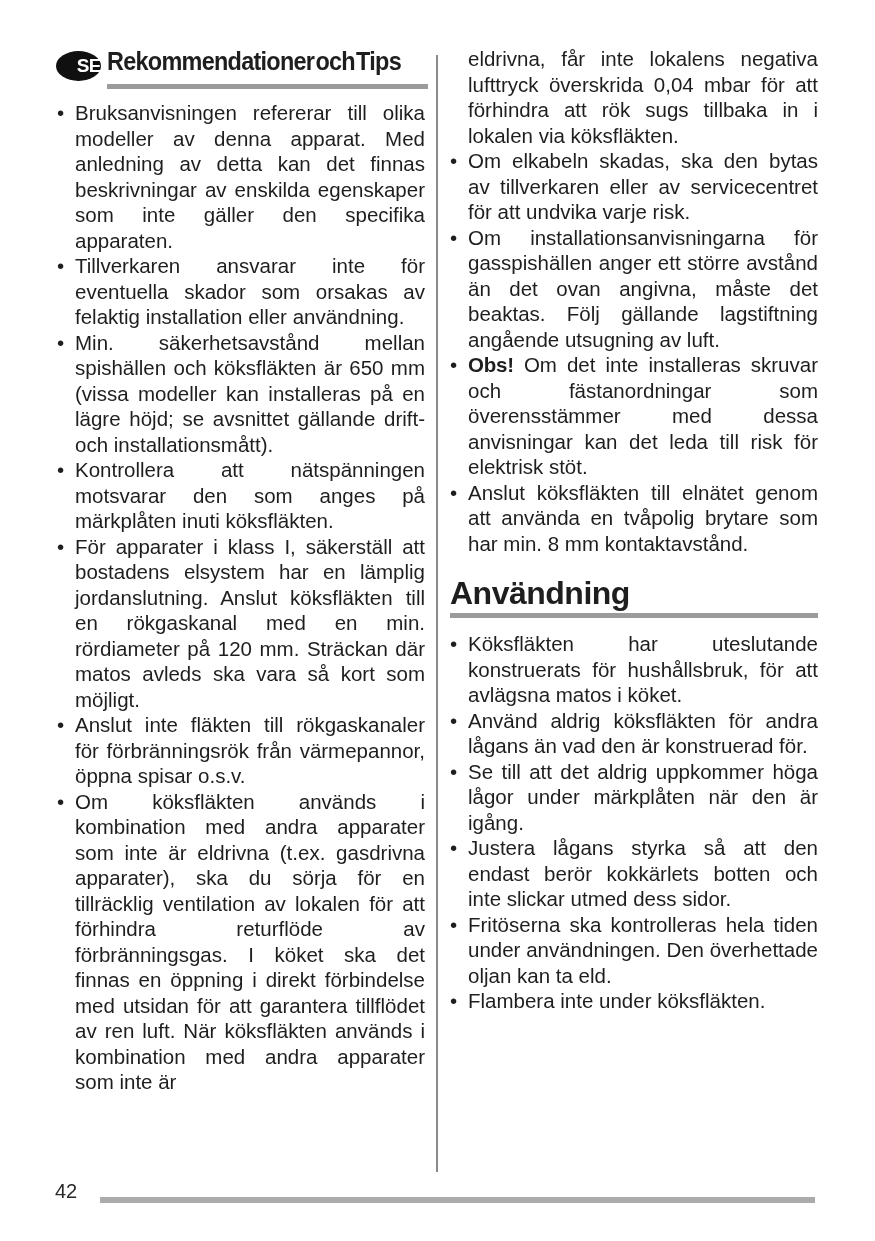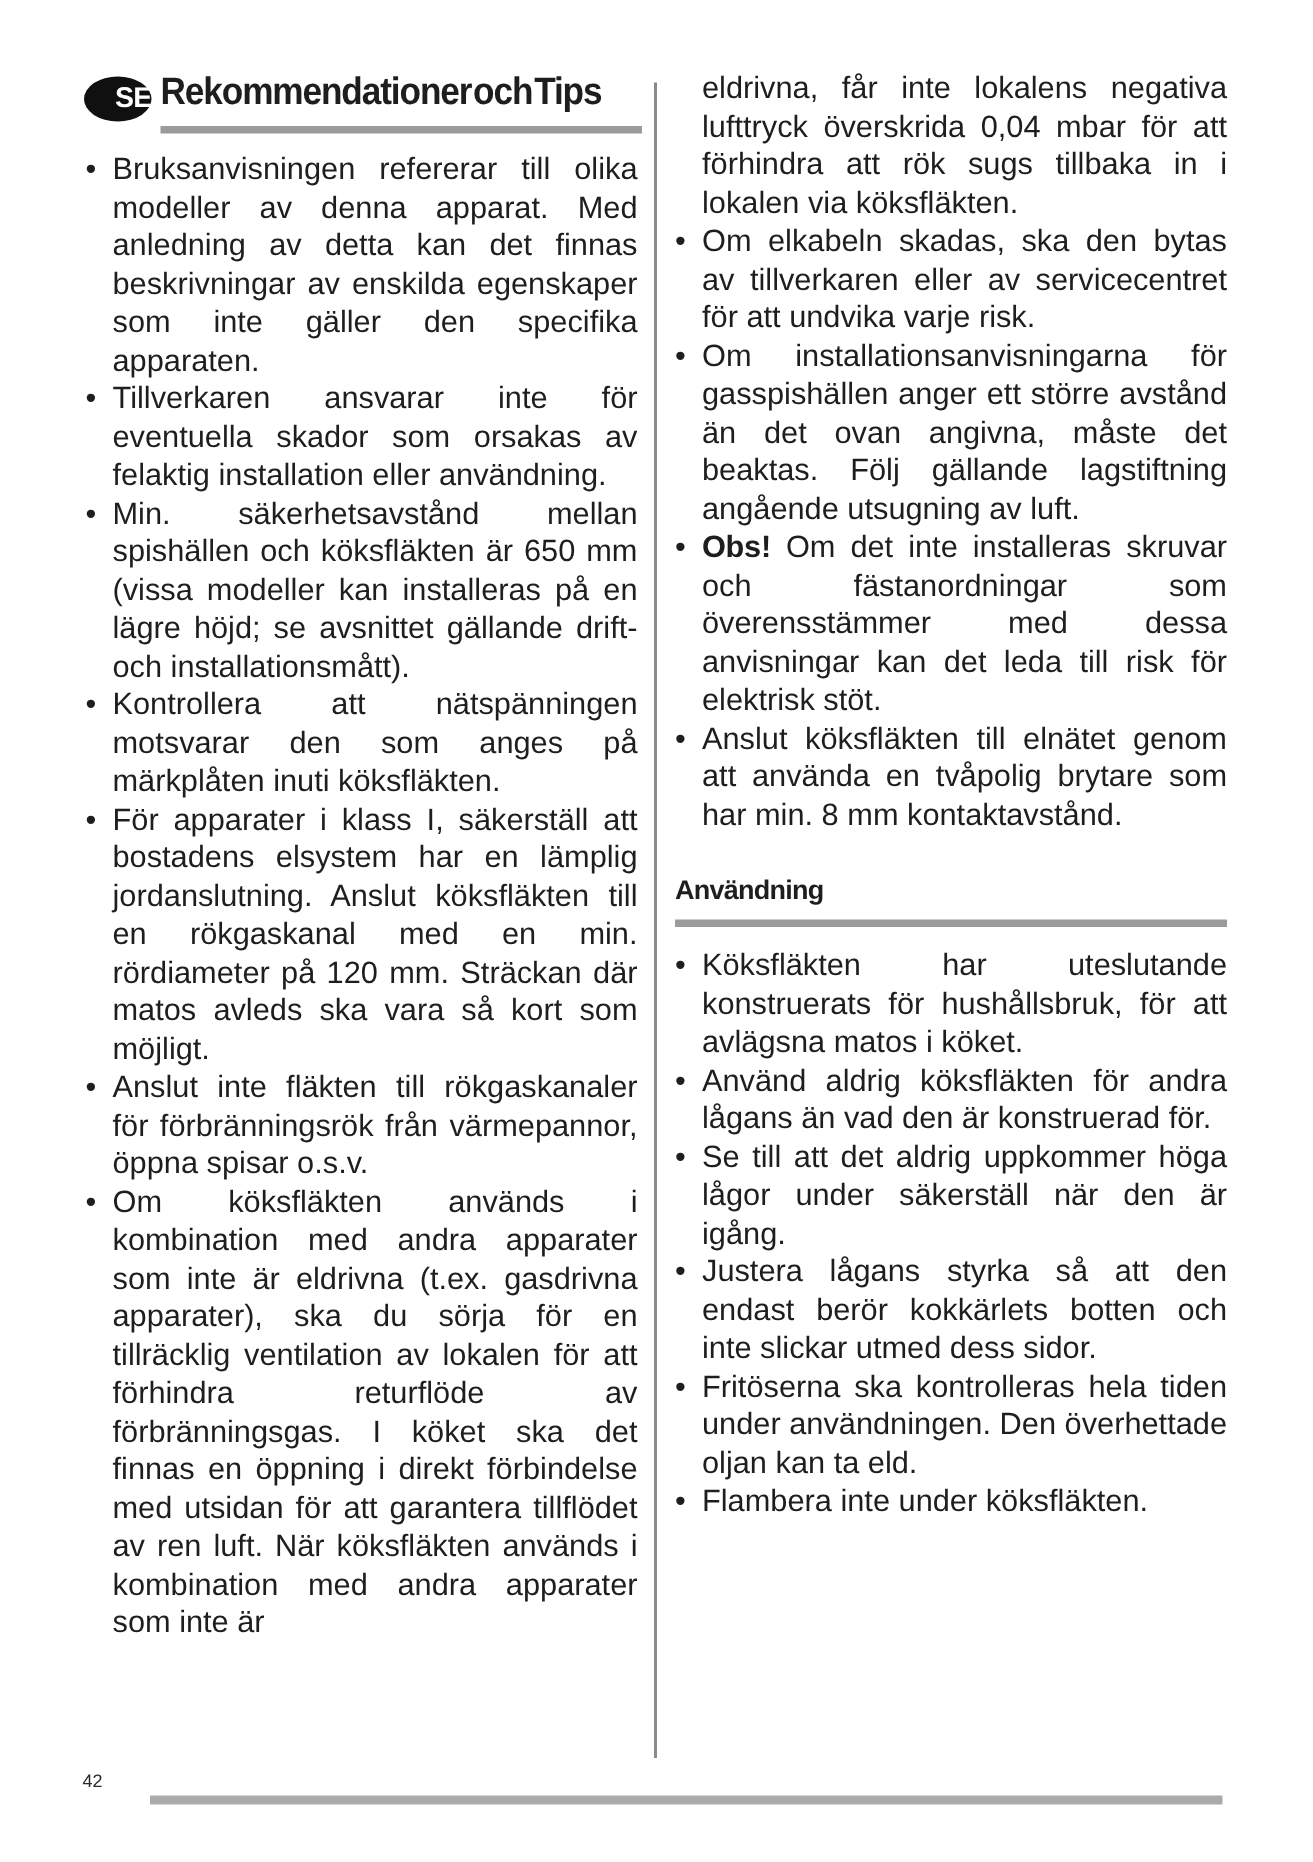--- a/index.html
+++ b/index.html
@@ -35,29 +35,29 @@
   }
   .col { position:absolute; width:368px; font-size:20.5px; line-height:25.5px; }
   .col-left  { left:57px;  top:100px; }
   .col-right { left:450px; top:46px; }
   .bullet { position:relative; padding-left:18px; text-align:justify; }
   .marker { position:absolute; left:0; top:0; }
   .cont-para { padding-left:18px; text-align:justify; }
   .note { text-align:justify; }
   .note b { letter-spacing:-0.2px; }
   .section-heading {
-    font-size:18px; font-weight:bold; line-height:34px;
+    font-size:32px; font-weight:bold; line-height:34px;
     letter-spacing:-0.5px;
     margin-top:20px; margin-bottom:13px;
     padding-bottom:3px;
     border-bottom:5px solid #9b9b9b;
   }
   .page-number {
     position:absolute; left:55px; top:1180px;
-    font-size:12px; color:#2a2a2a;
+    font-size:20px; color:#2a2a2a;
   }
   .bottom-bar {
     position:absolute; left:100px; top:1197px;
     width:715px; height:6px; background:#ababab;
   }
 </style>
 </head>
 <body>
 
 <div class="page">
@@ -130,21 +130,21 @@
     <div class="bullet">
       <span class="marker">•</span>
       <span>Köksfläkten har uteslutande konstruerats för hushållsbruk, för att avlägsna matos i köket.</span>
     </div>
     <div class="bullet">
       <span class="marker">•</span>
       <span>Använd aldrig köksfläkten för andra lågans än vad den är konstruerad för.</span>
     </div>
     <div class="bullet">
       <span class="marker">•</span>
-      <span>Se till att det aldrig uppkommer höga lågor under säkerställ när den är igång.</span>
+      <span>Se till att det aldrig uppkommer höga lågor under märkplåten när den är igång.</span>
     </div>
     <div class="bullet">
       <span class="marker">•</span>
       <span>Justera lågans styrka så att den endast berör kokkärlets botten och inte slickar utmed dess sidor.</span>
     </div>
     <div class="bullet">
       <span class="marker">•</span>
       <span>Fritöserna ska kontrolleras hela tiden under användningen. Den överhettade oljan kan ta eld.</span>
     </div>
     <div class="bullet">

